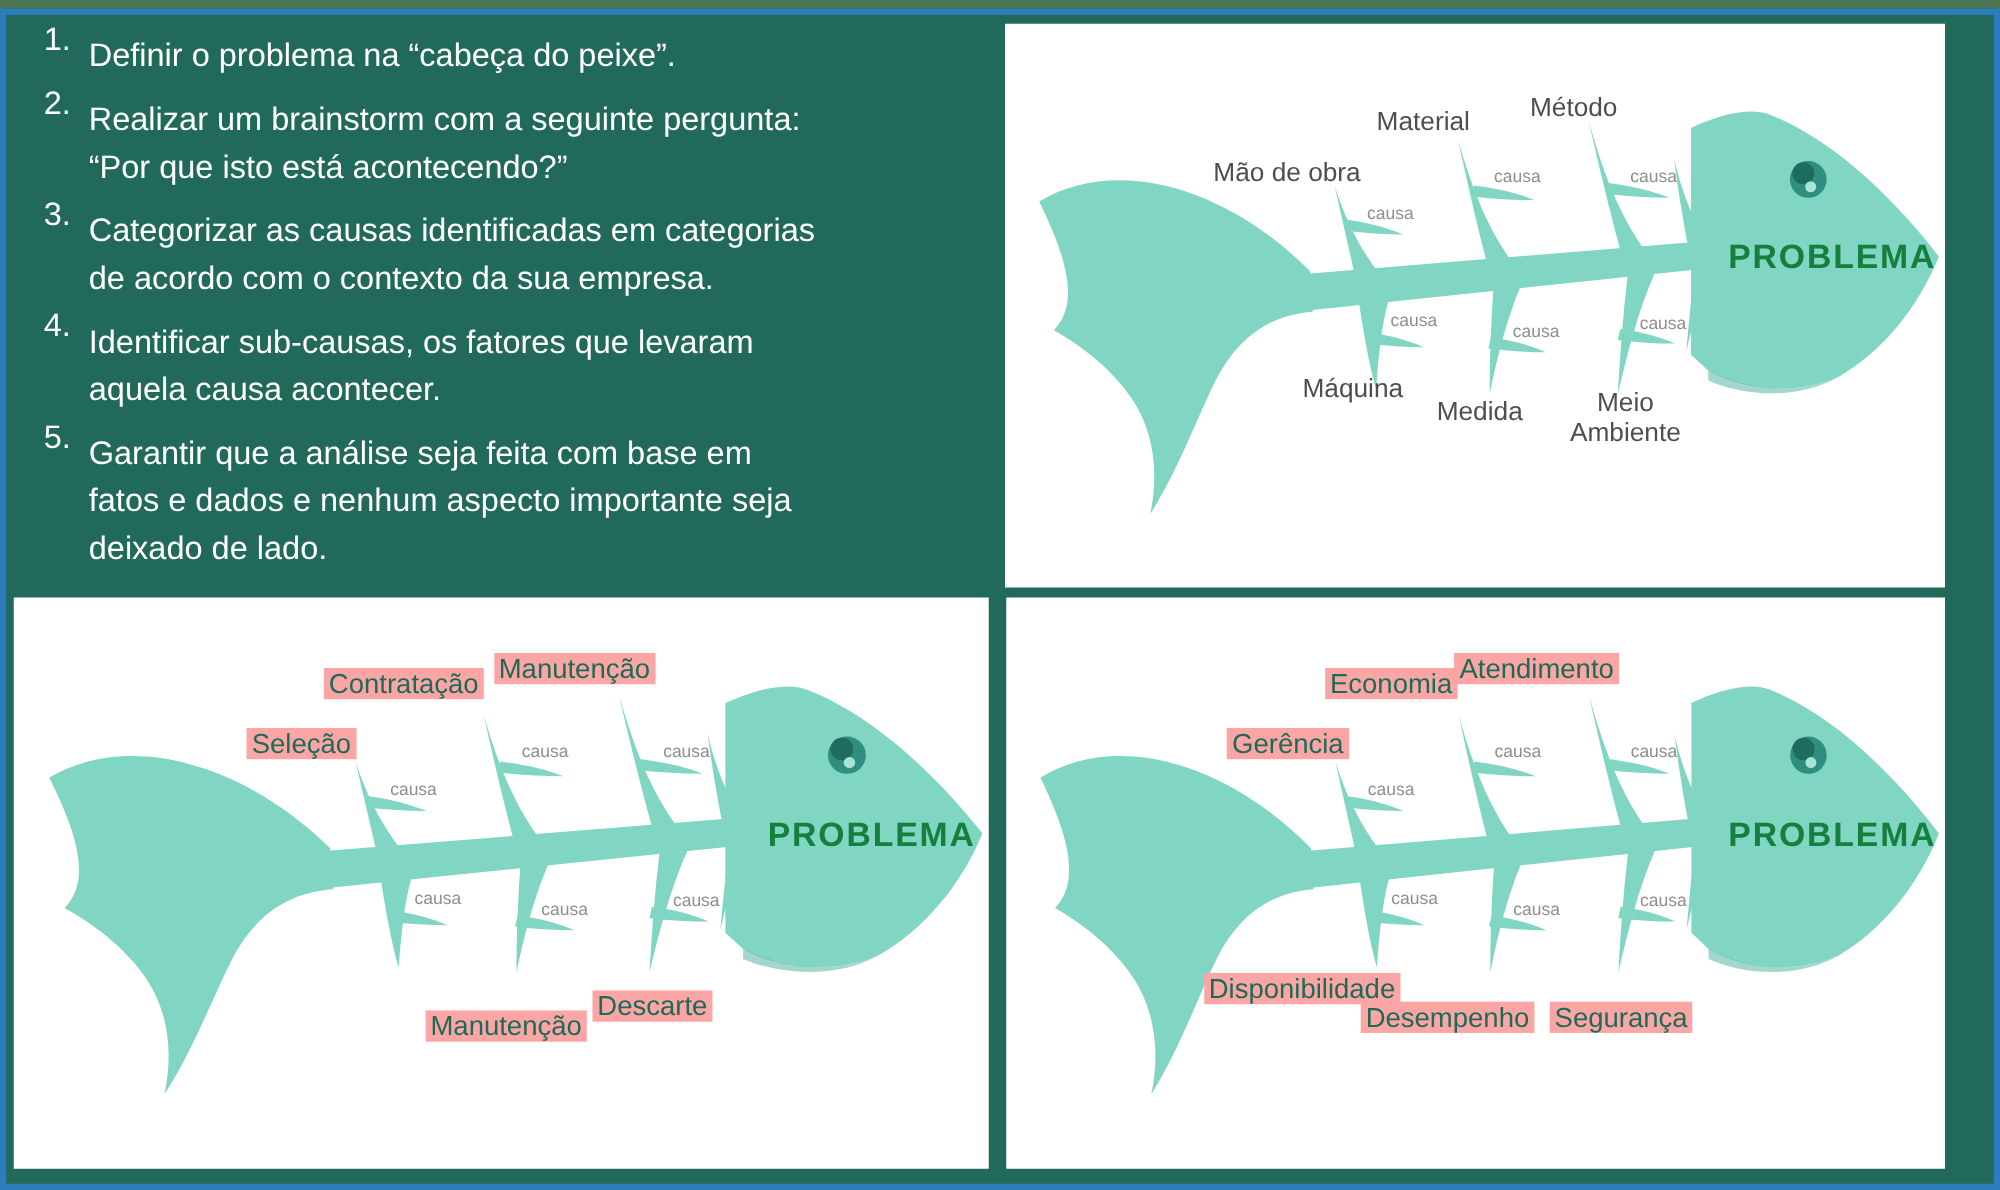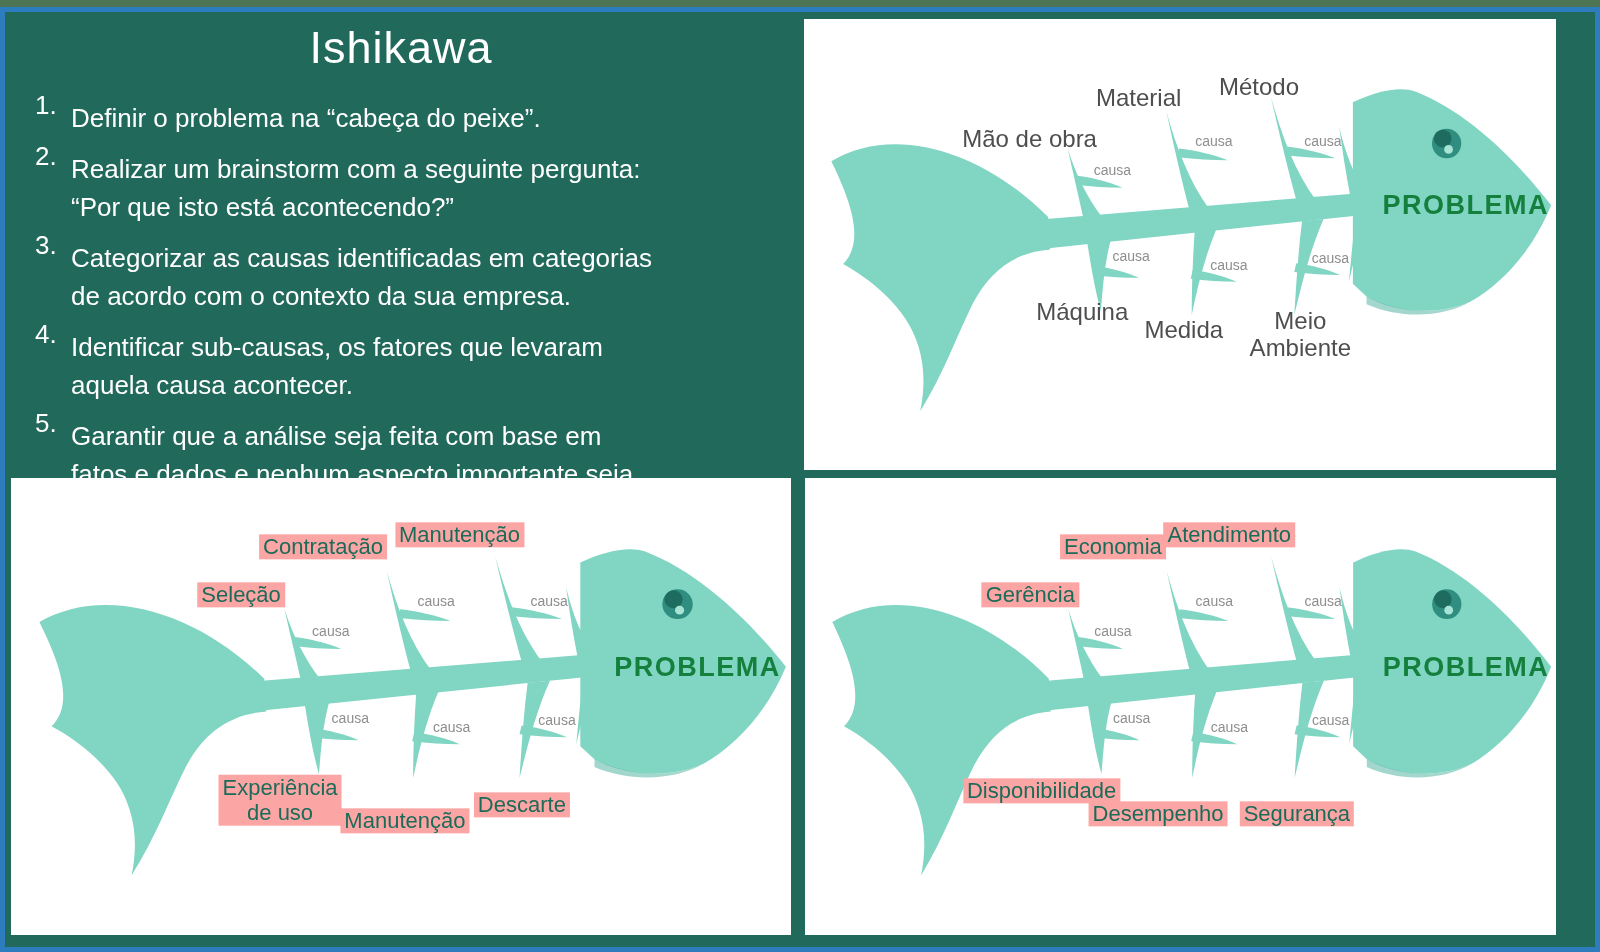--- a/index.html
+++ b/index.html
@@ -30,21 +30,21 @@
   .step .txt{flex:1;padding-right:28px;white-space:pre-line;margin-top:13px;}
 
   
   .fish-svg{position:absolute;left:0;top:0;width:100%;height:100%;}
   .fb{fill:#80D5C3;}
   .fb-shadow{fill:#57B5A2;opacity:0.55;}
   .lbl{
     position:absolute;transform:translate(-50%,-50%);
     white-space:pre-line;text-align:center;line-height:1.15;
   }
-  .cat-gray{font-size:24px;color:#4E4E4E;}
+  .cat-gray{font-size:21px;color:#4E4E4E;}
   .cat-green{font-size:22px;color:#1C6B59;background:#fca5a5;padding:0 4px;}
   .causa{font-size:14px;color:#8E8E8E;}
   .problema{
     font-size:27px;font-weight:700;letter-spacing:1.5px;color:#15803d;
     white-space:nowrap;
   }
   
   .c-t1{left:41%;top:33.5%;} .c-t2{left:54.5%;top:27%;} .c-t3{left:69%;top:27%;}
   .c-b1{left:43.5%;top:52.5%;} .c-b2{left:56.5%;top:54.5%;} .c-b3{left:70%;top:53%;}
   .p-head{left:88%;top:41.5%;}
@@ -84,21 +84,20 @@
       <circle cx="658" cy="127" r="15" fill="#2F8E7F"></circle>
       <circle cx="654" cy="122" r="9" fill="#1E6B5F"></circle>
       <circle cx="660" cy="133" r="4.5" fill="#A8E4D6"></circle>
     </symbol>
   </defs>
 </svg>
 
 <div class="top-strip"></div>
 
 <section class="quad instructions">
-  <h1>Ishikawa</h1>
   <div class="steps">
     <div class="step">
       <span class="num">1.</span>
       <span class="txt">Definir o problema na “cabeça do peixe”.</span>
     </div>
     <div class="step">
       <span class="num">2.</span>
       <span class="txt">Realizar um brainstorm com a seguinte pergunta:
 “Por que isto está acontecendo?”</span>
     </div>
@@ -141,22 +140,20 @@
   <span class="lbl problema p-head">PROBLEMA</span>
 </section>
 
 <section class="quad panel panel-bl">
   <svg class="fish-svg" viewBox="0 0 770 460" preserveAspectRatio="none">
     <use href="#fishbone" xlink:href="#fishbone"></use>
   </svg>
   <span class="lbl cat-green" style="left:29.5%;top:25.5%">Seleção</span>
   <span class="lbl cat-green" style="left:40%;top:15%">Contratação</span>
   <span class="lbl cat-green" style="left:57.5%;top:12.5%">Manutenção</span>
-  <span class="lbl cat-green" style="left:34.5%;top:70.5%">Experiência
-de uso</span>
   <span class="lbl cat-green" style="left:50.5%;top:75%">Manutenção</span>
   <span class="lbl cat-green" style="left:65.5%;top:71.5%">Descarte</span>
   <span class="lbl causa c-t1">causa</span>
   <span class="lbl causa c-t2">causa</span>
   <span class="lbl causa c-t3">causa</span>
   <span class="lbl causa c-b1">causa</span>
   <span class="lbl causa c-b2">causa</span>
   <span class="lbl causa c-b3">causa</span>
   <span class="lbl problema p-head">PROBLEMA</span>
 </section>

